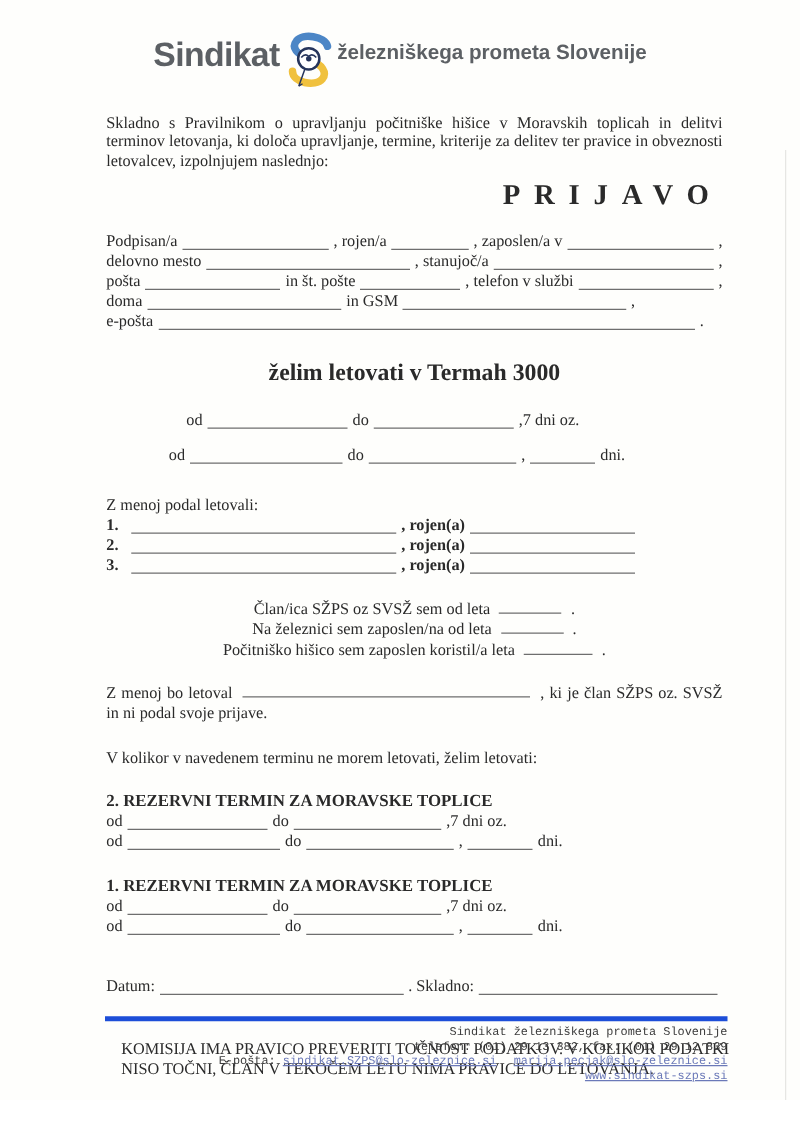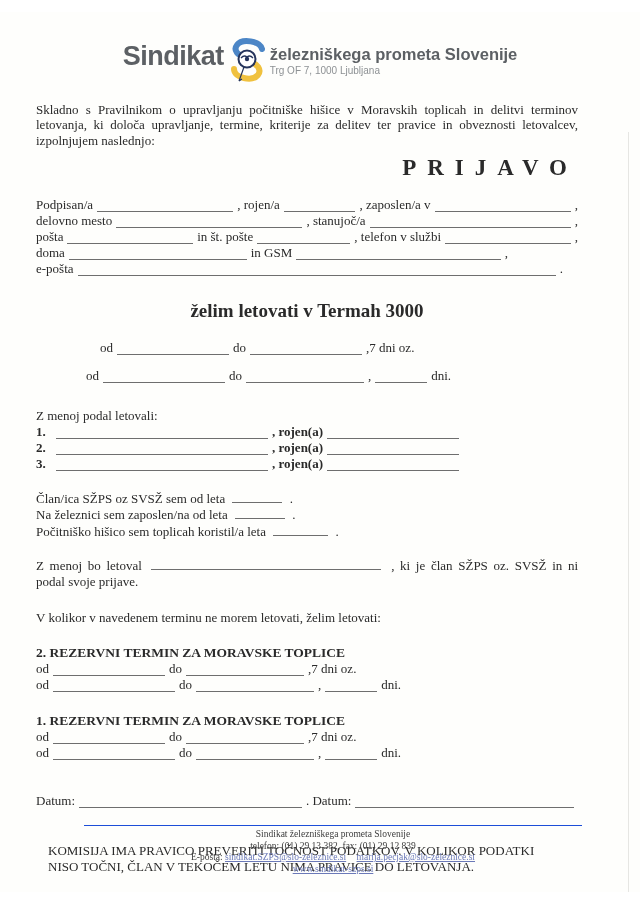--- a/index.html
+++ b/index.html
@@ -1,23 +1,23 @@
 <!DOCTYPE html>
 <html><head>
 <meta charset="utf-8">
 <style>
   * { margin:0; padding:0; box-sizing:border-box; }
   html,body { background:#ffffff; }
   .page {
-    position:relative; width:640px; height:880px; margin:12px auto;
+    position:relative; width:640px; height:880px; margin:0 auto;
     background:#fefefc; overflow:hidden;
     font-family:"Liberation Serif", serif; color:#2a2a2a; font-size:13px;
   }
   .scan-edge { position:absolute; right:11px; top:120px; bottom:0; width:1px; background:#e6e6e3; }
-  .content { padding:0 62px 0 36px; }
+  .content { padding:0 62px 0 85px; }
 
   
   .header { display:flex; justify-content:center; align-items:flex-start; padding-top:24px;
             font-family:"Liberation Sans", sans-serif; }
   .brand-bold { font-size:27px; font-weight:bold; color:#5c6064; letter-spacing:-0.5px; line-height:40px; }
   .logo { margin:0 2px; }
   .brand-col { padding-top:9px; }
   .brand-rest { font-size:16.5px; font-weight:bold; color:#5c6064; line-height:18px; }
   .brand-addr { font-size:10px; color:#8d9194; margin-top:2px; }
 
@@ -33,33 +33,33 @@
   .personal { margin-top:16px; }
   .stay-title { margin-top:24px; text-align:center; font-weight:bold; font-size:19px; }
   .t1 { margin-top:18px; margin-left:64px; }
   .t2 { margin-top:13px; margin-left:50px; }
 
   .comp { margin-top:25px; }
   .comp-row { margin-bottom:1px; }
   .comp-row .num, .comp-row .lbl { font-weight:bold; }
   .comp-row .num { display:inline-block; width:16px; }
 
-  .member { margin-top:19px; line-height:15.5px; }
+  .member { margin-top:19px; line-height:15.5px;text-align:center; }
   .cm { margin-top:18px; text-align:justify; line-height:15.5px; }
   .reserve-intro { margin-top:21px; }
   .res-title { font-weight:bold; font-size:13.5px; }
   .res1 { margin-top:19px; }
   .res2 { margin-top:21px; }
 
   .sig { margin-top:33px; }
   .warning { margin-top:35px; margin-left:12px; width:505px; font-weight:normal; line-height:16px; }
 
   
-  .footer { position:absolute; top:813px; left:84px; width:498px; border-top:1px solid #1d4ed8;
-            padding-top:3px; text-align:center; font-family:Liberation Serif, serif;
+  .footer { position:absolute; top:813px; left:84px; width:498px; border-top:4px solid #1d4ed8;
+            padding-top:3px; text-align:right; font-family:Liberation Mono, monospace;
             font-size:9.5px; color:#3c3c3c; line-height:11.5px; }
   .footer a { color:#6b79b8; text-decoration:underline; cursor:pointer; }
   .email-row span.sep { display:inline-block; width:8px; }
 </style>
 </head>
 <body>
 
 <div class="page">
   <div class="scan-edge"></div>
 
@@ -70,21 +70,20 @@
         <path d="M 36 13 C 34 5, 16 2, 11 9 C 7 14, 12 20, 19 21" fill="none" stroke="#4c86c6" stroke-width="6" stroke-linecap="round"></path>
         <path d="M 8 33 C 8 42, 26 46, 32 39 C 36 34, 31 27, 24 26" fill="none" stroke="#f0c13e" stroke-width="6" stroke-linecap="round"></path>
         <circle cx="21" cy="23" r="8.5" fill="#ffffff" stroke="#26355c" stroke-width="2"></circle>
         <circle cx="21" cy="23" r="2.2" fill="#26355c"></circle>
         <path d="M 15 22 q 3 -3.5 6 -1 M 27 22 q -3 -3.5 -6 -1" fill="none" stroke="#26355c" stroke-width="1.3"></path>
         <path d="M 18 31 L 13 45 M 13 45 l 3 -2" fill="none" stroke="#26355c" stroke-width="1.2"></path>
       </svg>
     </span>
     <span class="brand-col">
       <div class="brand-rest">železniškega prometa Slovenije</div>
-      <div class="brand-addr">Trg OF 7, 1000 Ljubljana</div>
     </span>
   </div>
 
   <div class="content">
 
     <p class="intro">Skladno s Pravilnikom o upravljanju počitniške hišice v Moravskih toplicah in delitvi terminov letovanja, ki določa upravljanje, termine, kriterije za delitev ter pravice in obveznosti letovalcev, izpolnjujem naslednjo:</p>
     <div class="form-title">PRIJAVO</div>
 
     <div class="personal">
       <div class="fl">
@@ -171,21 +170,21 @@
         <span>Član/ica SŽPS oz SVSŽ sem od leta</span>
         <span class="bfix" style="width:50px"></span>
         <span>.</span>
       </div>
       <div>
         <span>Na železnici sem zaposlen/na od leta</span>
         <span class="bfix" style="width:50px"></span>
         <span>.</span>
       </div>
       <div>
-        <span>Počitniško hišico sem toplicah koristil/a leta</span>
+        <span>Počitniško hišico sem zaposlen koristil/a leta</span>
         <span class="bfix" style="width:55px"></span>
         <span>.</span>
       </div>
     </div>
 
     <div class="cm">
       <span>Z menoj bo letoval</span>
       <span class="bfix" style="width:230px"></span>
       <span>, ki je član SŽPS oz. SVSŽ in ni podal svoje prijave.</span>
     </div>
@@ -228,21 +227,21 @@
         <span class="blank" style="width:118px"></span>
         <span>,</span>
         <span class="blank" style="width:52px"></span>
         <span>dni.</span>
       </div>
     </div>
 
     <div class="fl sig">
       <span>Datum:</span>
       <span class="blank" style="flex:1.02"></span>
-      <span>. Datum:</span>
+      <span>. Skladno:</span>
       <span class="blank" style="flex:1"></span>
     </div>
 
     <div class="warning">KOMISIJA IMA PRAVICO PREVERITI TOČNOST PODATKOV. V KOLIKOR PODATKI NISO TOČNI, ČLAN V TEKOČEM LETU NIMA PRAVICE DO LETOVANJA.</div>
   </div>
 
   <div class="footer">
     <div>Sindikat železniškega prometa Slovenije</div>
     <div>telefon: (01) 29 13 382, fax: (01) 29 12 839</div>
     <div class="email-row">

